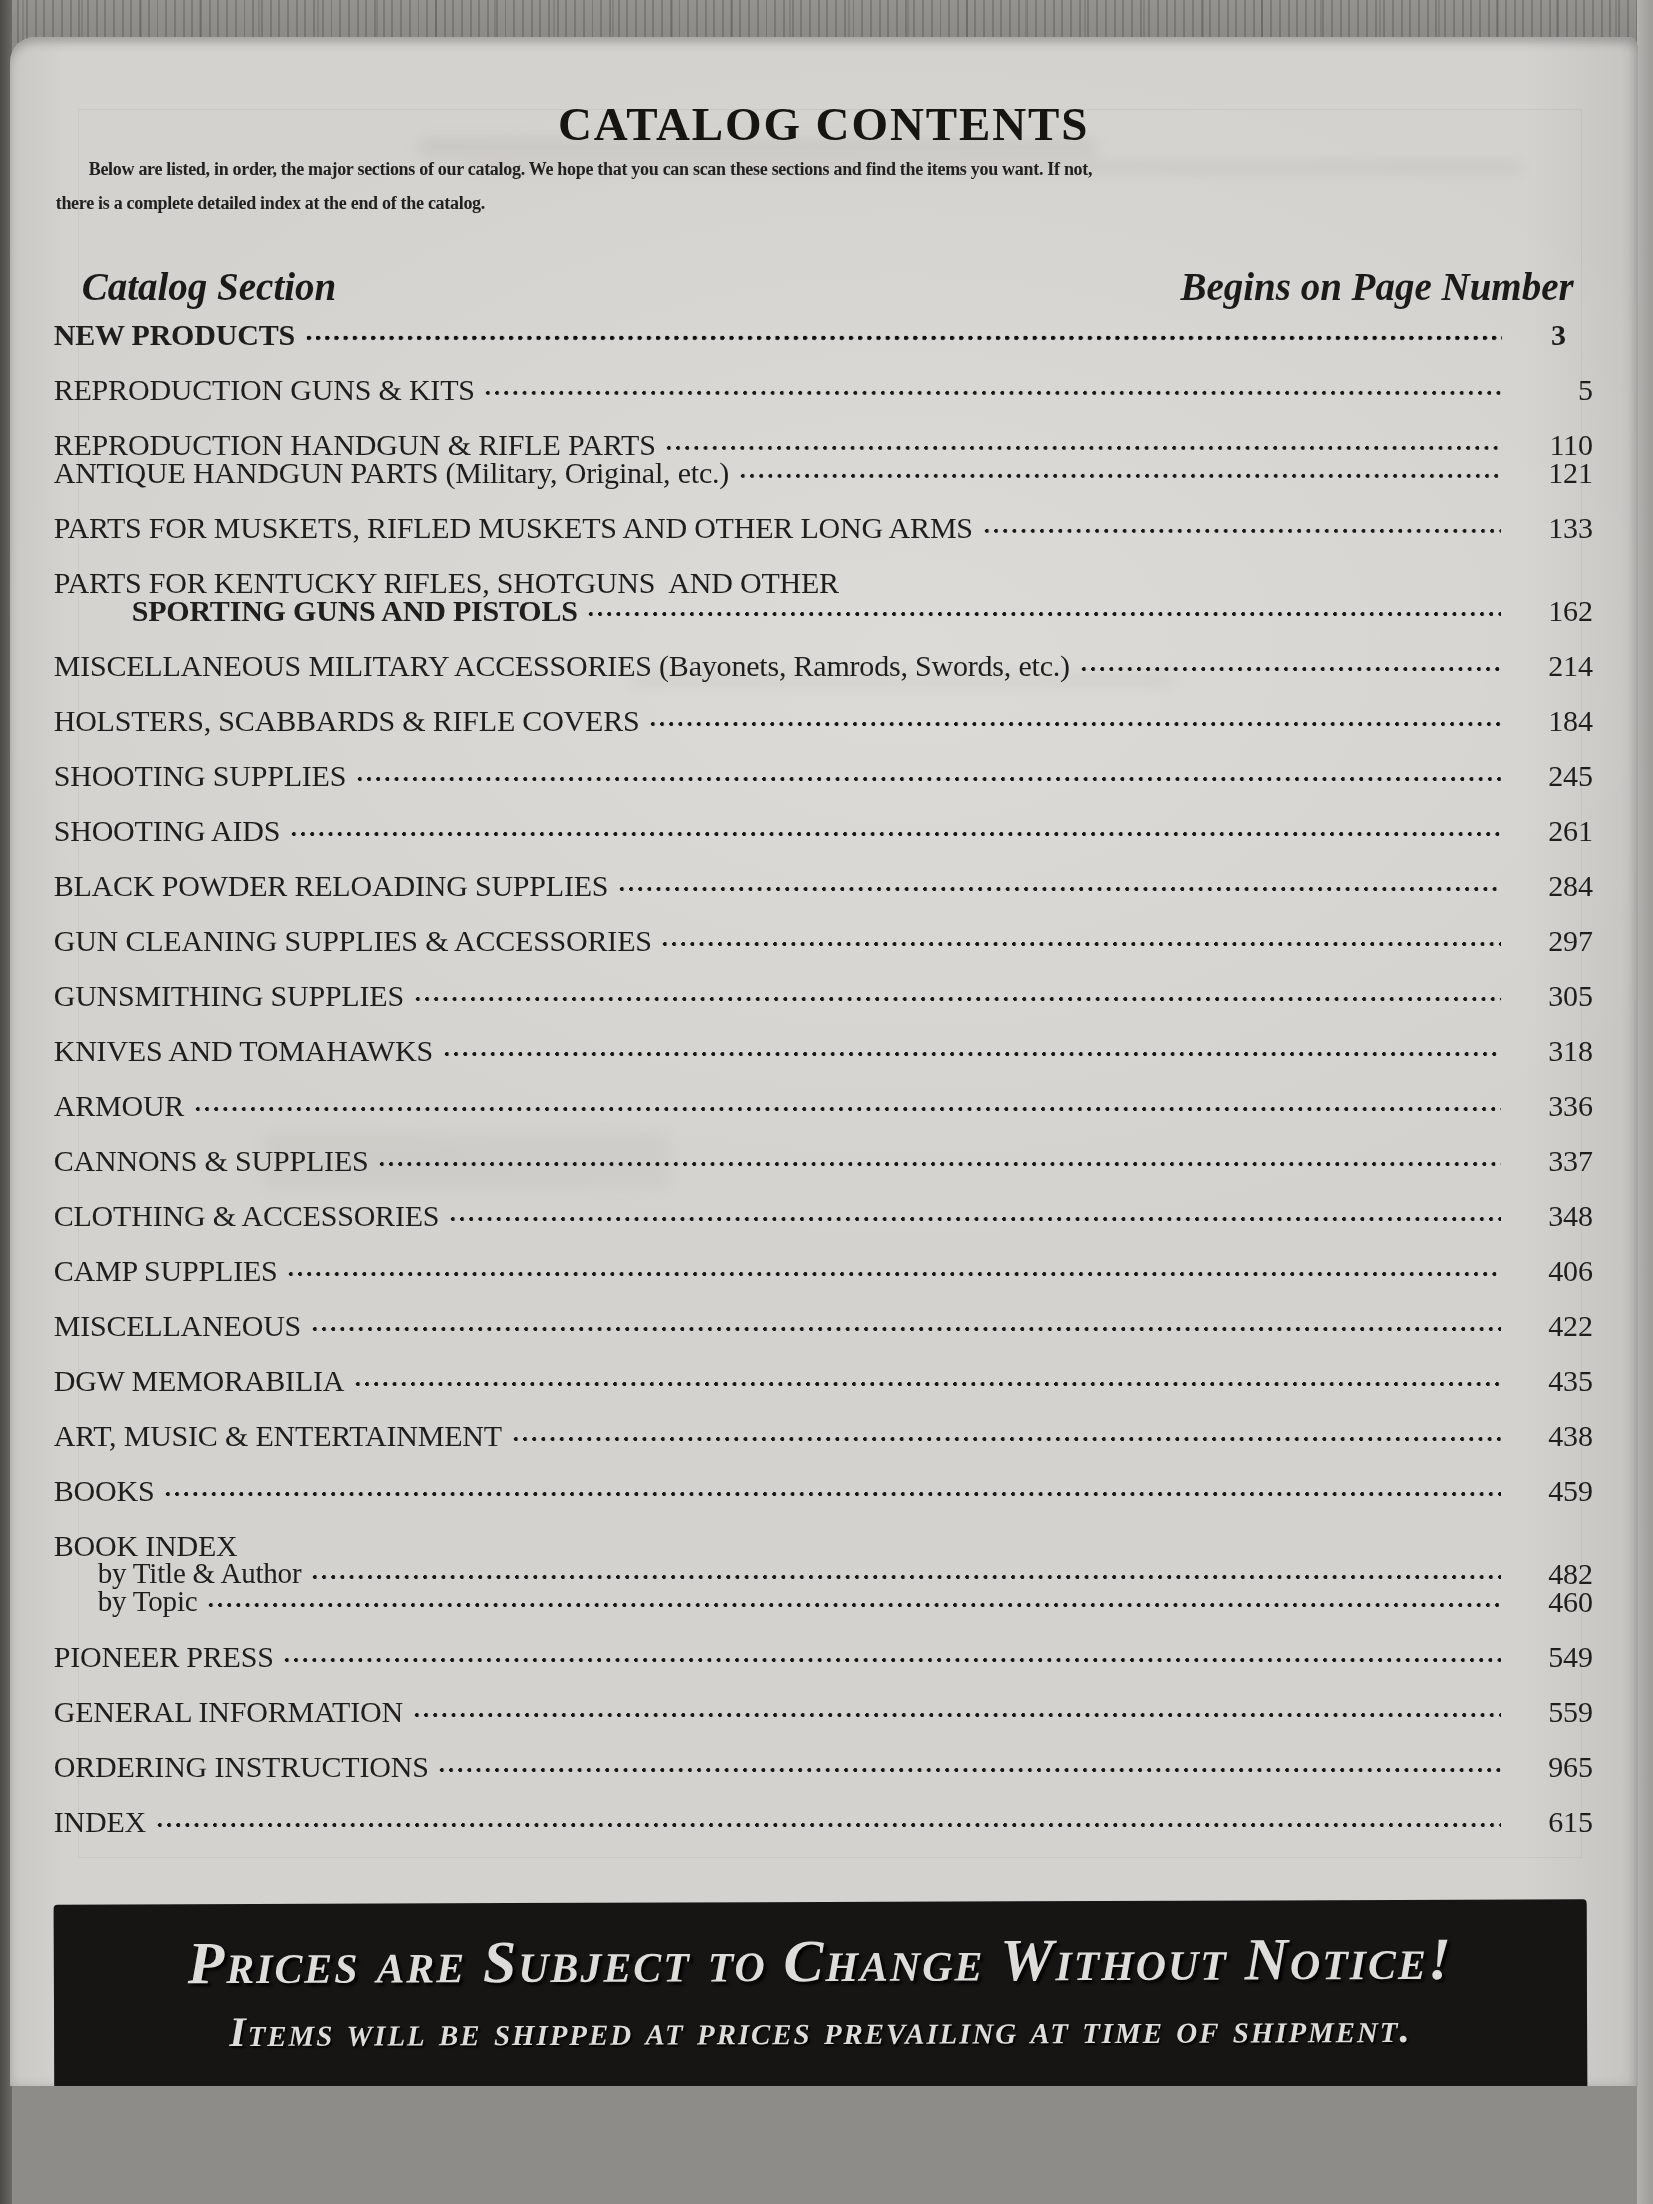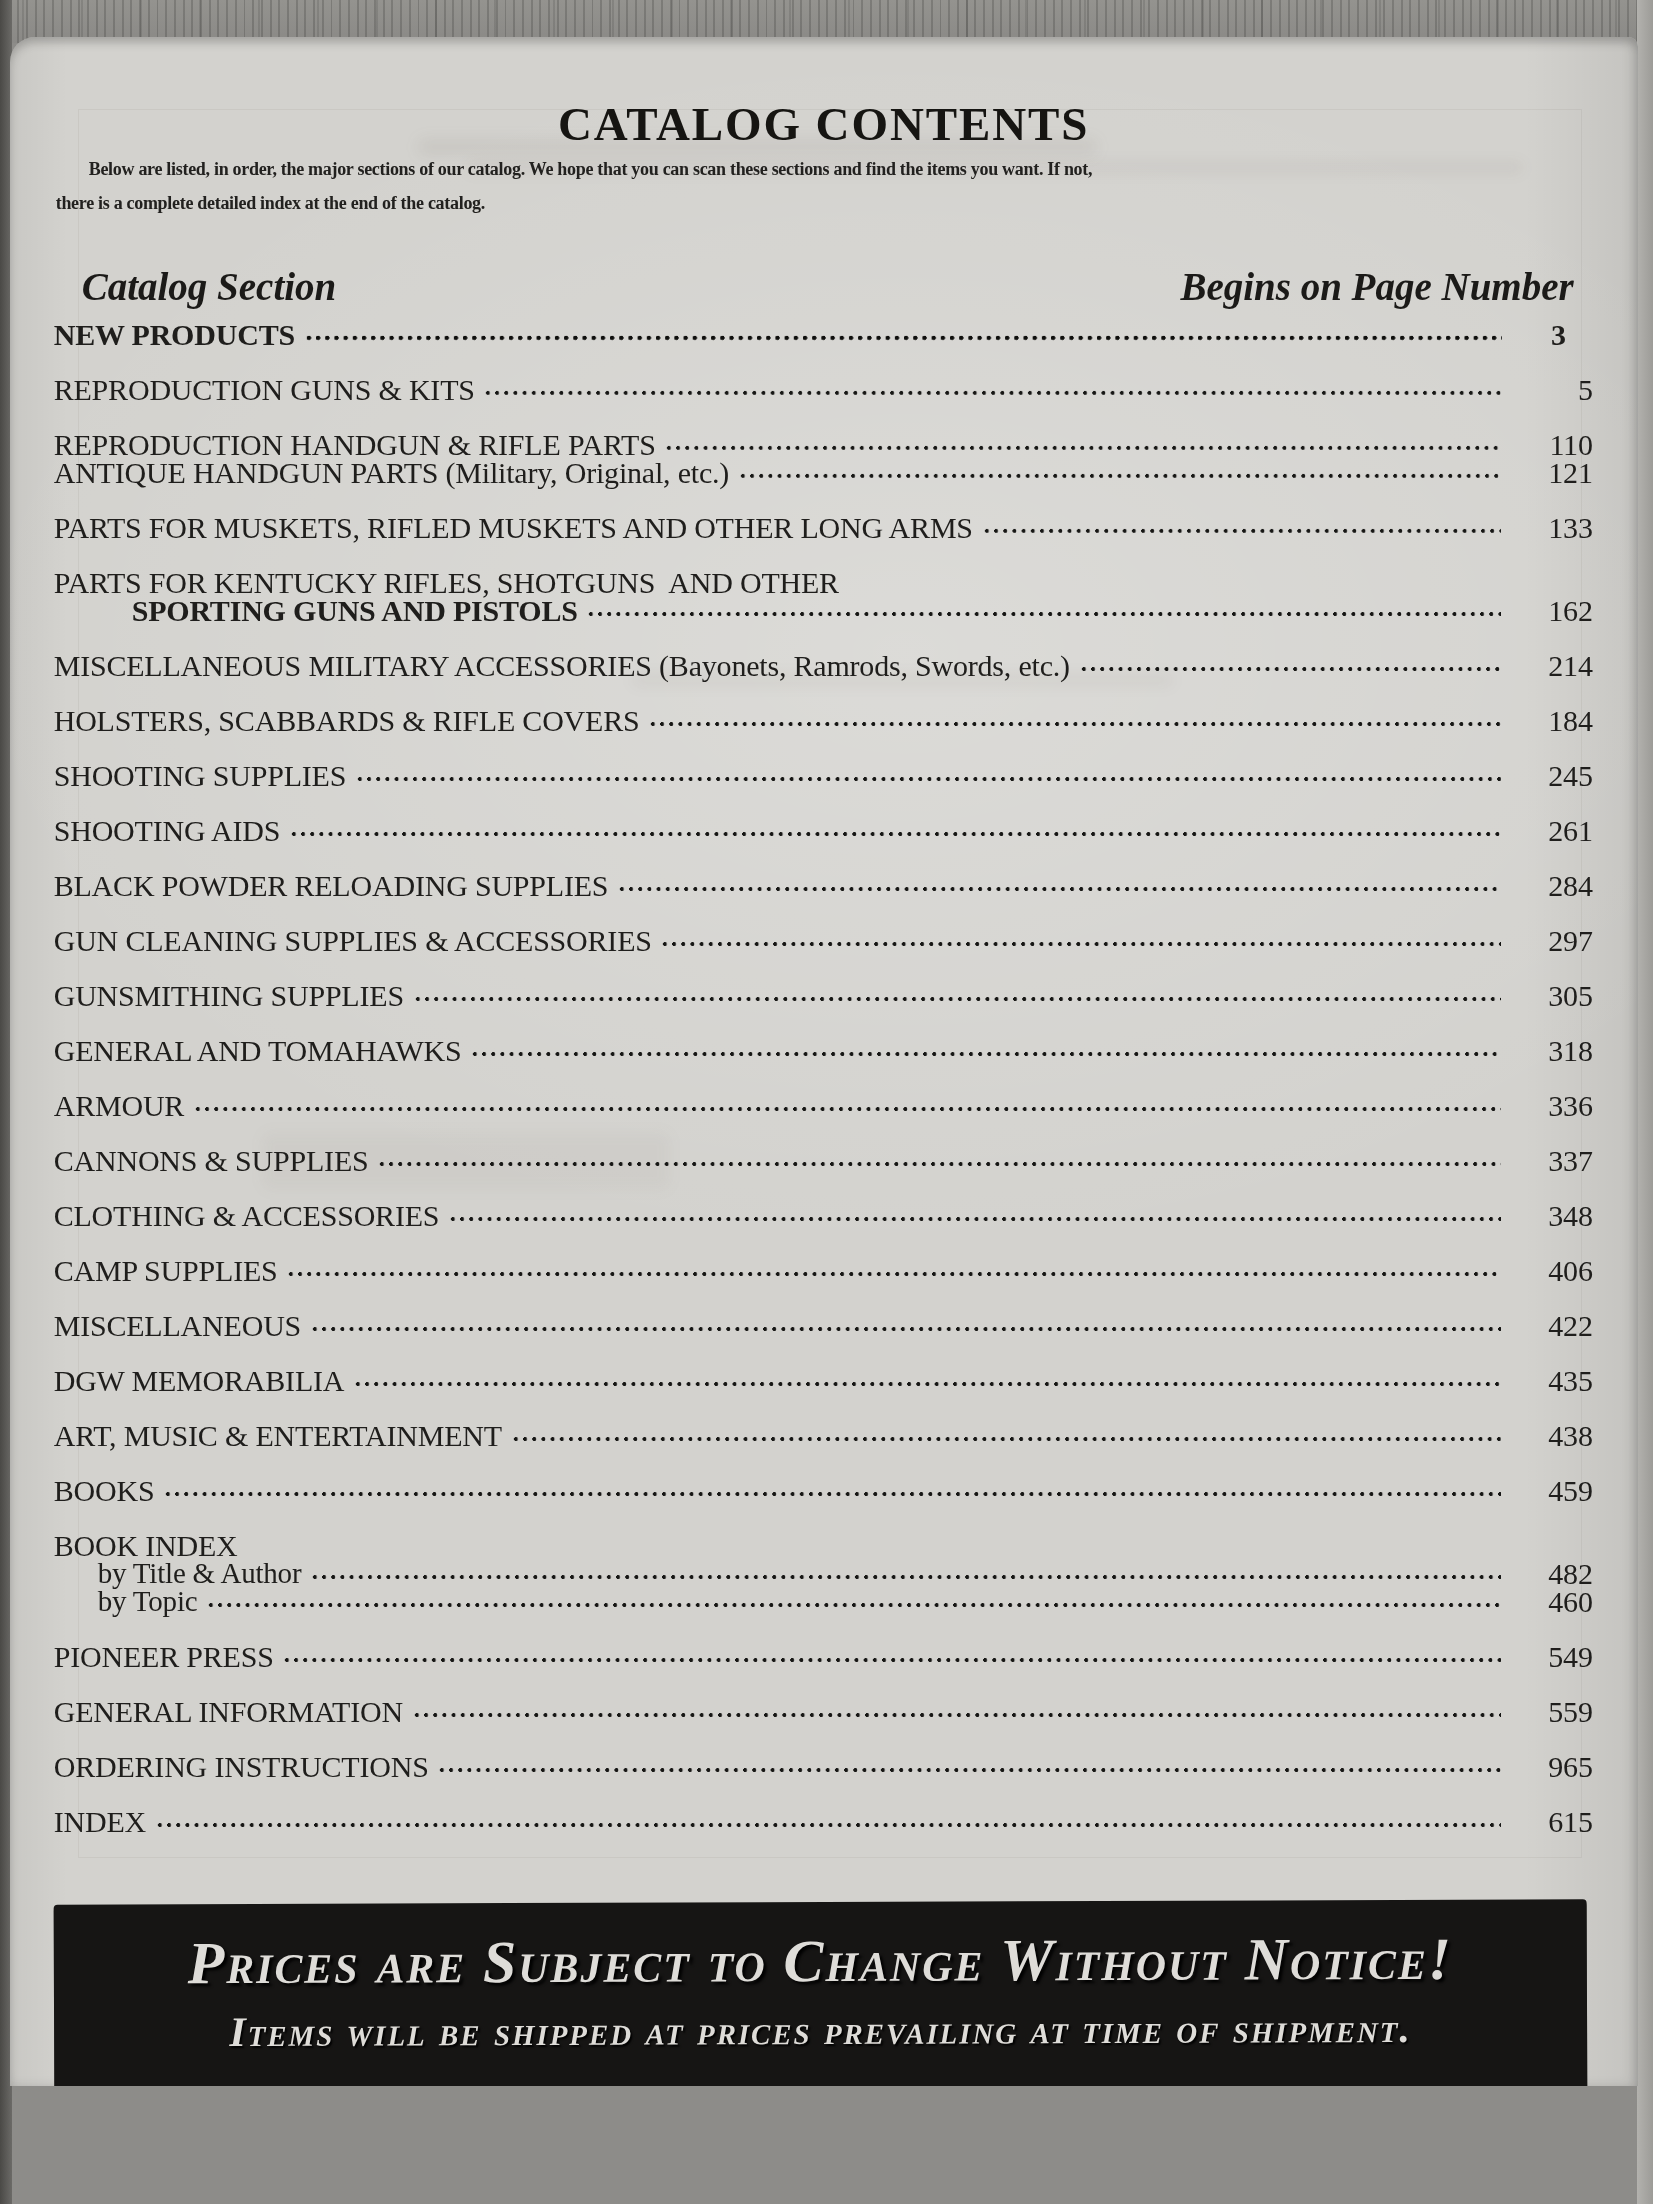--- a/index.html
+++ b/index.html
@@ -196,21 +196,21 @@
         <span class="toc-label">GUN CLEANING SUPPLIES &amp; ACCESSORIES</span>
         <span class="leader"></span>
         <span class="toc-page">297</span>
       </div>
     <div class="toc-row">
         <span class="toc-label">GUNSMITHING SUPPLIES</span>
         <span class="leader"></span>
         <span class="toc-page">305</span>
       </div>
     <div class="toc-row">
-        <span class="toc-label">GENERAL AND TOMAHAWKS</span>
+        <span class="toc-label">KNIVES AND TOMAHAWKS</span>
         <span class="leader"></span>
         <span class="toc-page">318</span>
       </div>
     <div class="toc-row">
         <span class="toc-label">ARMOUR</span>
         <span class="leader"></span>
         <span class="toc-page">336</span>
       </div>
     <div class="toc-row">
         <span class="toc-label">CANNONS &amp; SUPPLIES</span>

